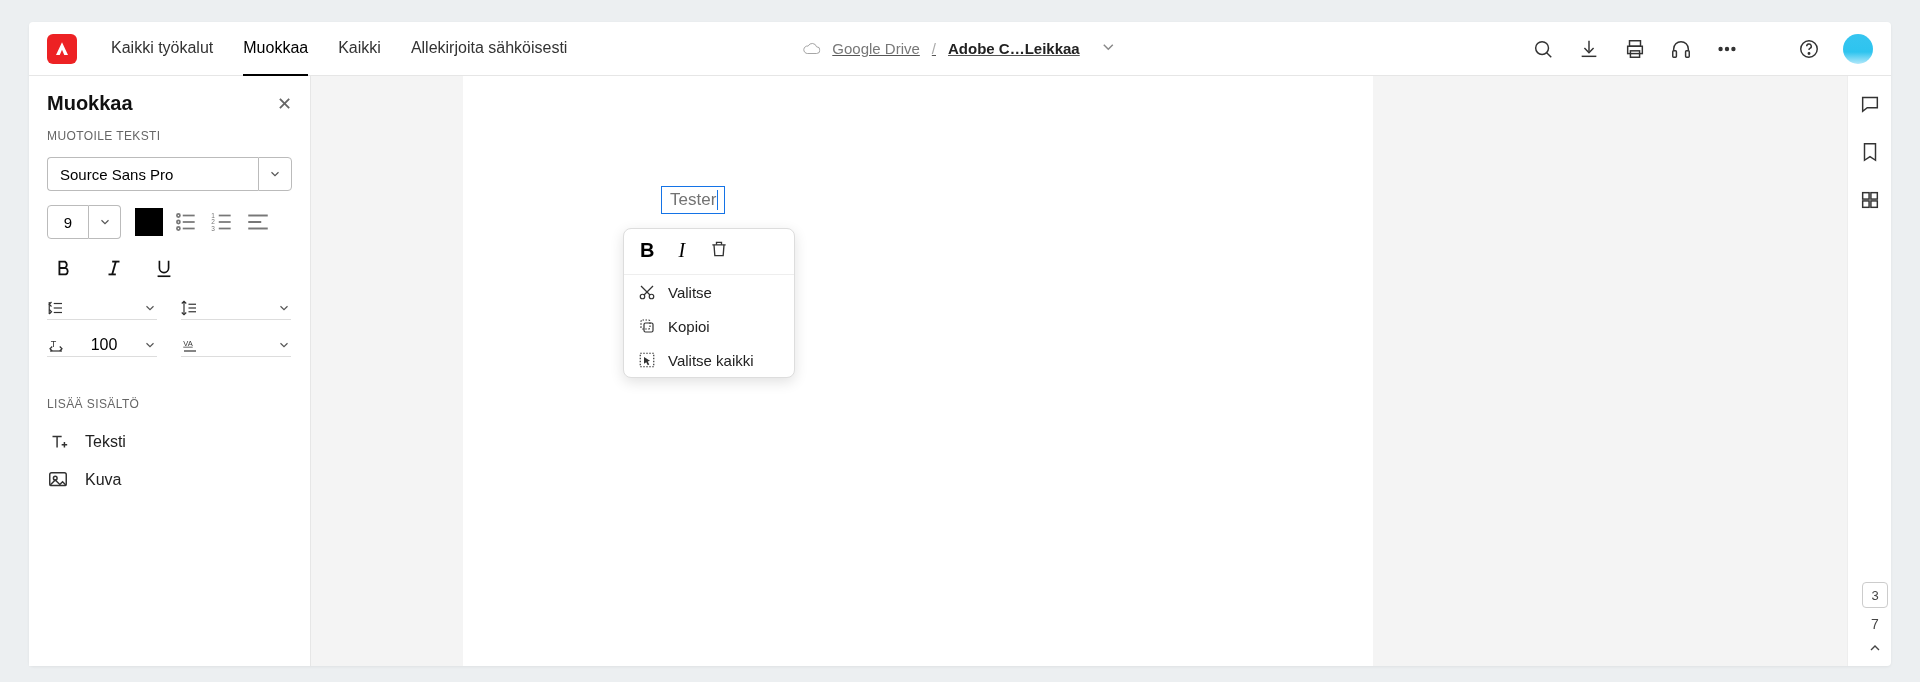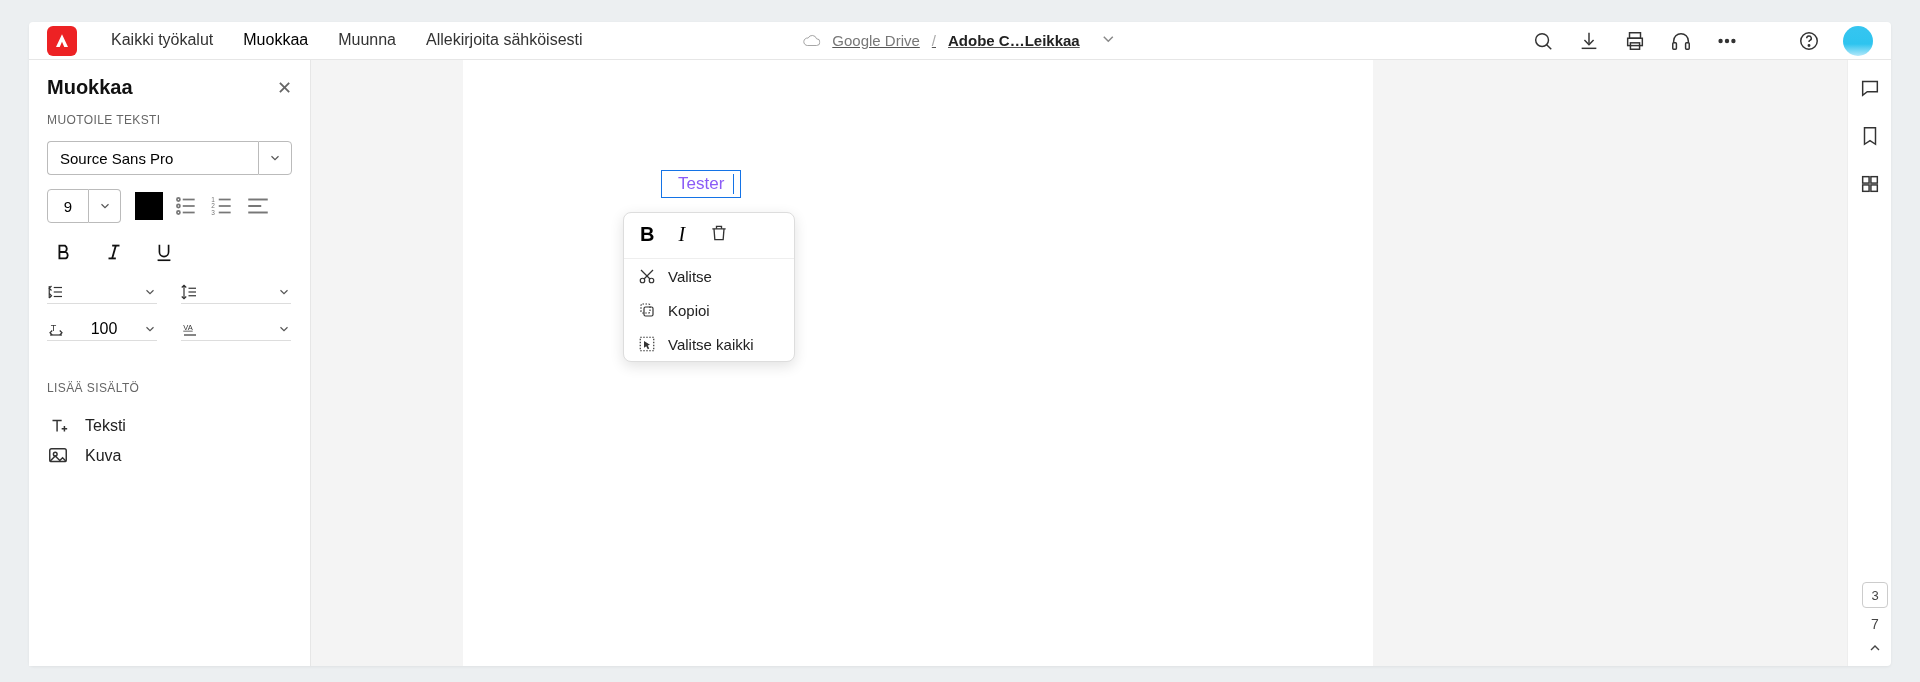--- a/index.html
+++ b/index.html
@@ -1,21 +1,21 @@
 <!DOCTYPE html>
 <html><head>
 <meta charset="utf-8">
 <style>
   * { box-sizing: border-box; margin: 0; padding: 0; font-family: -apple-system, BlinkMacSystemFont, "Segoe UI", Arial, sans-serif; }
   body { background: #eceff1; width: 1920px; height: 682px; overflow: hidden; }
 
   .canvas-frame { position: absolute; top: 22px; left: 29px; right: 29px; bottom: 16px; background: #fff; border-radius: 4px; box-shadow: 0 1px 3px rgba(0,0,0,.06); display:flex; flex-direction:column; }
 
   
-  .topbar { height:38px; border-bottom:1px solid #e6e6e6; display:flex; align-items:center; padding:4px 18px; gap:18px; }
+  .topbar { height:54px; border-bottom:1px solid #e6e6e6; display:flex; align-items:center; padding:4px 18px; gap:18px; }
   .logo-box { width:30px; height:30px; border-radius:6px; background:#ed2224; display:flex; align-items:center; justify-content:center; margin-right:6px; }
   .logo-box svg { width:18px; height:18px; }
   .nav { display:flex; gap:30px; margin-left:10px; }
   .nav-item { font-size:16px; color:#333; cursor:pointer; line-height:53px; }
   .nav-item.active { color:#000; border-bottom:3px solid #000; }
   .crumb { position:absolute; left:50%; transform:translateX(-50%); display:flex; align-items:center; gap:12px; font-size:15px; color:#555;text-decoration:underline; }
   .crumb .faint { color:#777; }
   .crumb .sep { color:#aaa; }
   .crumb .chev { color:#777; margin-left:8px; }
   .crumb svg { width:18px; height:18px; stroke:#888; }
@@ -39,35 +39,35 @@
   .row2 { display:flex; align-items:center; gap:10px; }
   .size-box { width:42px; height:34px; border:1px solid #bbb; border-radius:4px 0 0 4px; display:flex; align-items:center; justify-content:center; font-size:15px; }
   .size-chev { width:32px; height:34px; border:1px solid #bbb; border-left:none; border-radius:0 4px 4px 0; display:flex; align-items:center; justify-content:center; }
   .color-swatch { width:28px; height:28px; background:#000; margin-left:4px; }
   .mini { width:26px; height:26px; display:flex; align-items:center; justify-content:center; }
   .mini svg { stroke:#777; }
   .row3 { display:flex; gap:28px; padding:4px 6px 0 6px; }
   .row3 svg { width:22px; height:22px; }
   .row4, .row5 { display:flex; gap:24px; align-items:center; }
   .combo { display:flex; align-items:center; gap:4px; border-bottom:1px solid #ddd; padding:2px 0; width:110px; justify-content:space-between; }
-  .addlist { display:flex; flex-direction:column; gap:8px; margin-top:6px; }
+  .addlist { display:flex; flex-direction:column; gap:16px; margin-top:6px; }
   .addrow { display:flex; align-items:center; gap:16px; font-size:16px; color:#222; cursor:pointer; }
   .addrow svg { width:22px; height:22px; stroke:#333; fill:none; stroke-width:1.6; }
 
   
   .floater { position:absolute; left:300px; top:6px; width:42px; background:#fff; border:1px solid #e4e4e4; border-radius:8px; box-shadow:0 2px 6px rgba(0,0,0,.08); display:flex; flex-direction:column; align-items:center; padding:6px 0; gap:10px; }
   .float-btn { width:32px; height:32px; display:flex; align-items:center; justify-content:center; border-radius:6px; cursor:pointer; }
   .float-btn.sel { background:#1473e6; }
   .float-btn svg { width:20px; height:20px; stroke:#333; fill:none; stroke-width:1.6; }
   .float-btn.sel svg { stroke:#fff; fill:#fff; }
 
   
   .doc-outer { flex:1; background:#f4f4f4; position:relative; }
   .page { position:absolute; left:152px; top:0; width:910px; height:100%; background:#fff; }
-  .tbox { position:absolute; left:198px; top:110px; border:1.5px solid #1473e6; padding:3px 16px; font-size:17px; color:#8b5cf6; }
+  .tbox { position:absolute; left:198px; top:110px; border:1.5px solid #1473e6; padding:3px 8px; font-size:17px; color:#737373; }
   .tbox::after { content:""; position:absolute; right:6px; top:3px; bottom:3px; width:1px; background:#1473e6; }
 
   
   .ctx { position:absolute; left:160px; top:152px; width:172px; background:#fff; border:1px solid #ddd; border-radius:8px; box-shadow:0 4px 14px rgba(0,0,0,.12); overflow:hidden; }
   .ctx-top { display:flex; gap:24px; padding:10px 16px; border-bottom:1px solid #eee; }
   .ctx-top span { font-size:20px; cursor:pointer; }
   .ctx-top svg { width:20px; height:20px; stroke:#333; fill:none; stroke-width:1.6; }
   .ctx-item { display:flex; align-items:center; gap:12px; padding:8px 14px; font-size:15px; color:#222; cursor:pointer; }
   .ctx-item svg { width:18px; height:18px; stroke:#333; fill:none; stroke-width:1.6; }
 
@@ -90,21 +90,21 @@
 
   <div class="topbar">
     <div class="logo-box">
       <svg viewBox="0 0 24 24">
           <path d="M4 20 L12 3 L20 20 L15 20 L12 13 L9 20 Z" fill="#fff"></path>
         </svg>
     </div>
     <div class="nav">
       <div class="nav-item">Kaikki työkalut</div>
       <div class="nav-item active">Muokkaa</div>
-      <div class="nav-item">Muunna</div>
+      <div class="nav-item">Kaikki</div>
       <div class="nav-item">Allekirjoita sähköisesti</div>
     </div>
 
     <div class="crumb">
       <svg viewBox="0 0 24 24" fill="none">
           <path d="M7 18a5 5 0 1 1 .8-9.94A6 6 0 0 1 19 9a4 4 0 0 1 0 9H7z"></path>
         </svg>
       <span class="faint">Google Drive</span>
       <span class="sep">/</span>
       <span style="font-weight:600;color:#222">Adobe C…Leikkaa</span>

